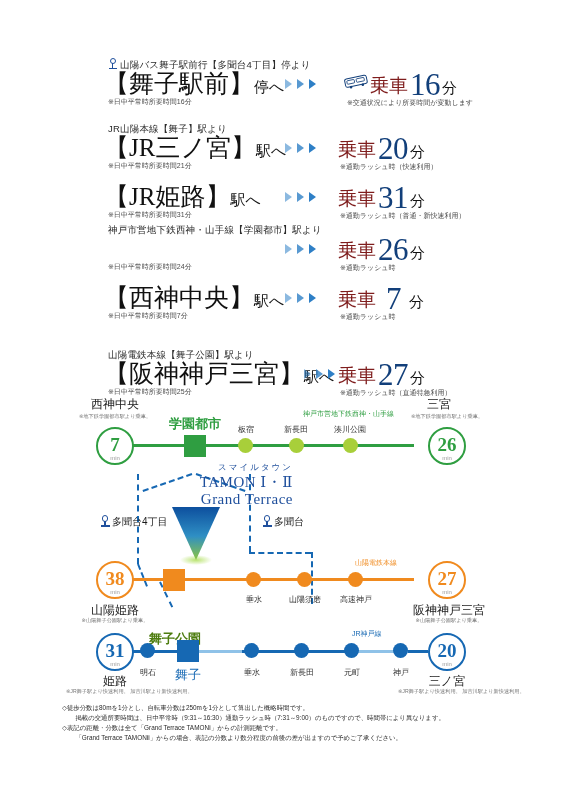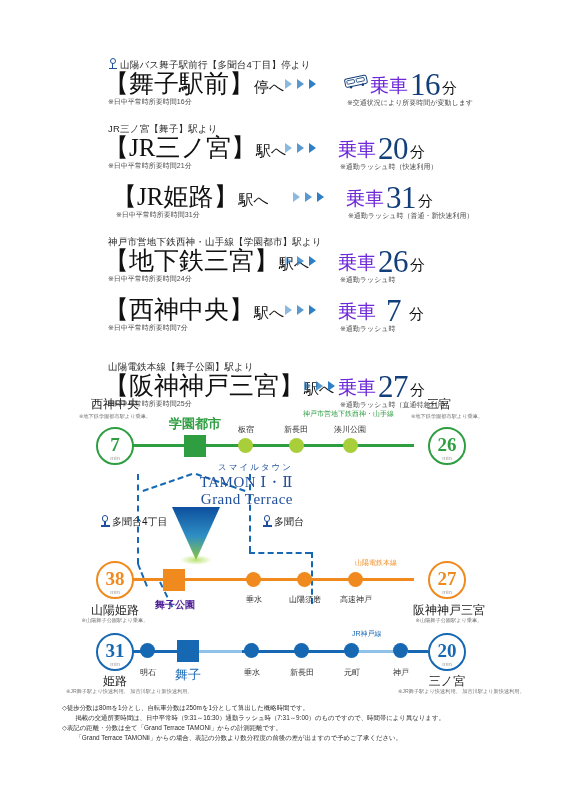--- a/index.html
+++ b/index.html
@@ -49,21 +49,21 @@
     border-left:7px solid #2e7fc6;border-top:5px solid transparent;border-bottom:5px solid transparent;
     margin-right:5px;
   }
   .arrows span:nth-child(1){opacity:.55;}
   .arrows span:nth-child(2){opacity:.8;}
   .arrows span:nth-child(3){opacity:1;}
   .acc-time{
     position:absolute;left:345px;top:-4px;white-space:nowrap;
     font-family:"Liberation Serif","DejaVu Serif",serif;
   }
-  .acc-time .word{font-size:19px;color:#6d28d9;vertical-align:3px;}
+  .acc-time .word{font-size:19px;color:#7f1d1d;vertical-align:3px;}
   .acc-time .num{font-size:31px;color:#123f7a;letter-spacing:-.5px;padding:0 2px;}
   .acc-time .unit{font-size:15px;color:#111;vertical-align:2px;}
   .acc-time2{
     position:absolute;left:347px;top:27px;font-size:7px;color:#4a4a4a;white-space:nowrap;
   }
   .bus-ico{
     position:absolute;left:343px;top:2px;width:26px;height:17px;
   }
 
   
@@ -95,21 +95,21 @@
   .dot.o{background:#f08a1e;}
   .dot.b{background:#1668b3;}
 
   .sq{position:absolute;width:22px;height:22px;}
   .sq.g{background:#2f9e41;}
   .sq.o{background:#f08a1e;}
   .sq.b{background:#1668b3;}
 
   .st-lbl{position:absolute;font-size:8px;color:#333;white-space:nowrap;text-align:center;}
   .st-lbl.green-b{color:#2f9e41;font-size:13px;font-weight:bold;}
-  .st-lbl.orange-b{color:#4c1d95;font-size:10px;font-weight:bold;}
+  .st-lbl.orange-b{color:#4d7c0f;font-size:13px;font-weight:bold;margin-top:32px;}
   .st-lbl.blue-b{color:#1668b3;font-size:13px;font-weight:normal;}
   .term-lbl{position:absolute;font-size:12px;color:#222;white-space:nowrap;text-align:center;}
   .term-sub{position:absolute;font-size:5.2px;color:#777;white-space:nowrap;text-align:center;line-height:7px;}
   .line-name{position:absolute;font-size:7px;white-space:nowrap;}
   .line-name.g{color:#2f9e41;}
   .line-name.o{color:#f08a1e;}
   .line-name.b{color:#1668b3;}
 
   .dashbox{position:absolute;}
   .dash-h{position:absolute;height:0;border-top:2px dashed #1668b3;}
@@ -167,54 +167,51 @@
           </g>
         </svg>
         <div class="acc-time" style="left:370px;">
           <span class="word">乗車</span><span class="num">16</span><span class="unit">分</span>
         </div>
         <div class="acc-time2" style="left:347px;">※交通状況により所要時間が変動します</div>
       </div>
     </div>
 
     <div class="acc-row" style="margin-top:14px;">
-      <div class="acc-from">JR三ノ宮【舞子】駅より</div>
+      <div class="acc-from">JR山陽本線【舞子】駅より</div>
       <div class="acc-line">
         <div class="acc-dest">
           <span>【JR三ノ宮】</span><span class="suffix">駅へ</span>
         </div>
         <div class="acc-note">※日中平常時所要時間21分</div>
         <div class="arrows" style="left:285px;"><span></span><span></span><span></span></div>
         <div class="acc-time" style="left:338px;">
           <span class="word">乗車</span><span class="num">20</span><span class="unit">分</span>
         </div>
         <div class="acc-time2" style="left:340px;">※通勤ラッシュ時（快速利用）</div>
       </div>
     </div>
 
-    <div class="acc-row" style="margin-top:12px;padding-left:8px;">
+    <div class="acc-row" style="margin-top:12px;">
       <div class="acc-line">
         <div class="acc-dest">
           <span>【JR姫路】</span><span class="suffix">駅へ</span>
         </div>
         <div class="acc-note">※日中平常時所要時間31分</div>
         <div class="arrows" style="left:285px;"><span></span><span></span><span></span></div>
         <div class="acc-time" style="left:338px;">
           <span class="word">乗車</span><span class="num">31</span><span class="unit">分</span>
         </div>
         <div class="acc-time2" style="left:340px;">※通勤ラッシュ時（普通・新快速利用）</div>
       </div>
     </div>
 
-    <div class="acc-row" style="margin-top:14px;">
+    <div class="acc-row" style="margin-top:2px;">
       <div class="acc-from">神戸市営地下鉄西神・山手線【学園都市】駅より</div>
       <div class="acc-line">
-        <div class="acc-dest">
-          <span>【地下鉄三宮】</span><span class="suffix">駅へ</span>
-        </div>
         <div class="acc-note">※日中平常時所要時間24分</div>
         <div class="arrows" style="left:285px;"><span></span><span></span><span></span></div>
         <div class="acc-time" style="left:338px;">
           <span class="word">乗車</span><span class="num">26</span><span class="unit">分</span>
         </div>
         <div class="acc-time2" style="left:340px;">※通勤ラッシュ時</div>
       </div>
     </div>
 
     <div class="acc-row" style="margin-top:12px;">

